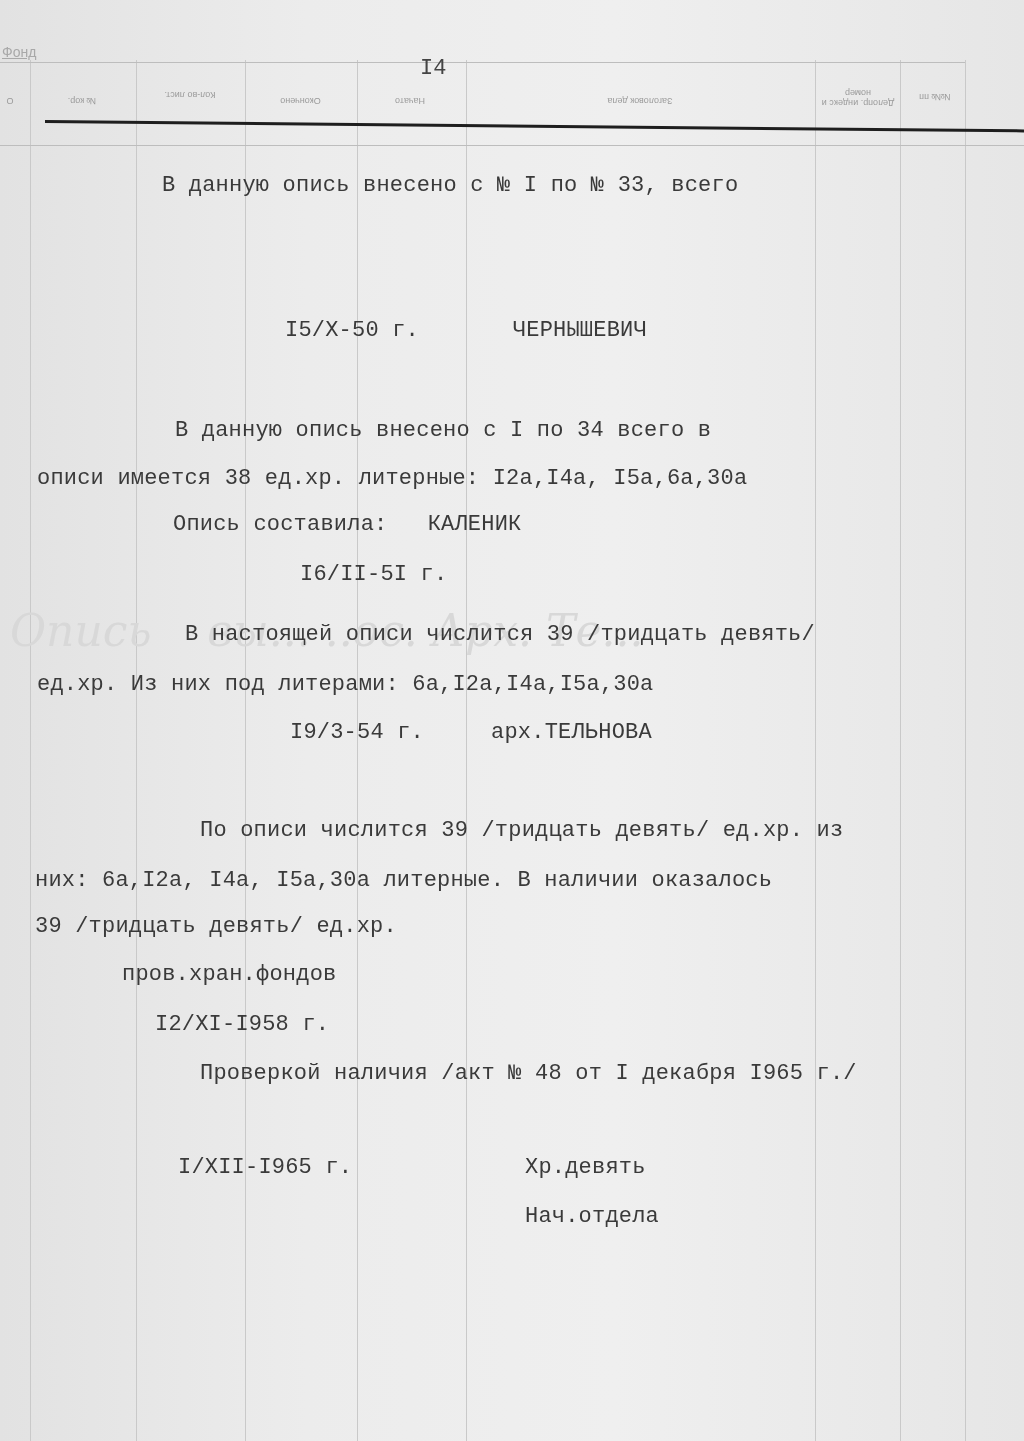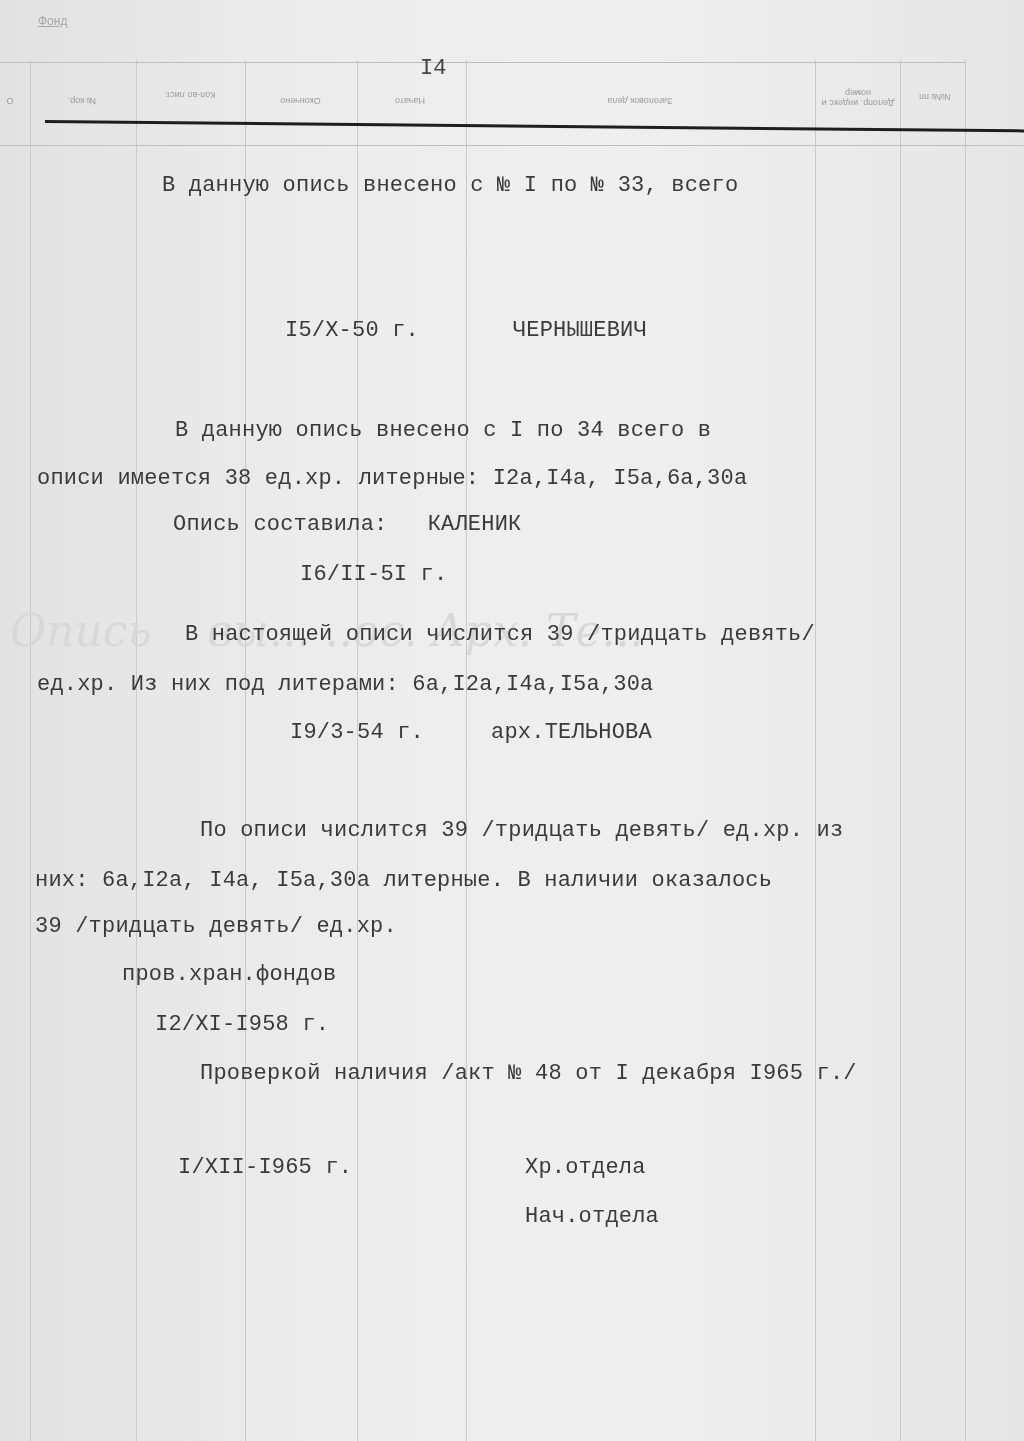--- a/index.html
+++ b/index.html
@@ -17,21 +17,21 @@
   .vline { position: absolute; top: 60px; bottom: 0; width: 1px; background: #c9c9c9; }
   .hline { position: absolute; left: 0; height: 1px; background: #bdbdbd; }
   .thick {
     position: absolute; left: 45px; top: 120px; width: 980px; height: 3px;
     background: #1e1e1e; transform: rotate(0.55deg); transform-origin: left center;
   }
   .hdr-cell {
     position: absolute; font-size: 9px; color: #9a9a9a; text-align: center;
     transform: rotate(180deg); font-family: "Liberation Sans", sans-serif;
   }
-  .fond { position: absolute; left: 2px; top: 14px; font-size: 12px; color: #a8a8a8; font-family: "Liberation Sans", sans-serif; text-decoration: underline; margin-left: 36px; }
+  .fond { position: absolute; left: 2px; top: 44px; font-size: 14px; color: #a8a8a8; font-family: "Liberation Sans", sans-serif; text-decoration: underline; }
   .page-num { position: absolute; left: 420px; top: 56px; font-size: 22px; color: #444; }
   .line { position: absolute; font-size: 22px; white-space: pre; letter-spacing: 0.2px; }
   .faint-hw {
     position: absolute; left: 10px; top: 605px; font-size: 44px; color: #d8d8d8;
     font-family: "DejaVu Serif", serif; font-style: italic; white-space: pre;
   }
 </style>
 </head>
 <body>
 
@@ -78,15 +78,15 @@
   <div class="line" style="left:290px; top:720px">I9/3-54 г.     арх.ТЕЛЬНОВА</div>
 
   <div class="line" style="left:200px; top:818px">По описи числится 39 /тридцать девять/ ед.хр. из</div>
   <div class="line" style="left:35px; top:868px">них: 6а,I2а, I4а, I5а,30а литерные. В наличии оказалось</div>
   <div class="line" style="left:35px; top:914px">39 /тридцать девять/ ед.хр.</div>
   <div class="line" style="left:122px; top:962px">пров.хран.фондов</div>
   <div class="line" style="left:155px; top:1012px">I2/XI-I958 г.</div>
 
   <div class="line" style="left:200px; top:1061px">Проверкой наличия /акт № 48 от I декабря I965 г./</div>
   <div class="line" style="left:178px; top:1155px">I/XII-I965 г.</div>
-  <div class="line" style="left:525px; top:1155px">Хр.отдела</div>
+  <div class="line" style="left:525px; top:1155px">Хр.девять</div>
   <div class="line" style="left:525px; top:1204px">Нач.отдела</div>
 </div>
 
 </body></html>

